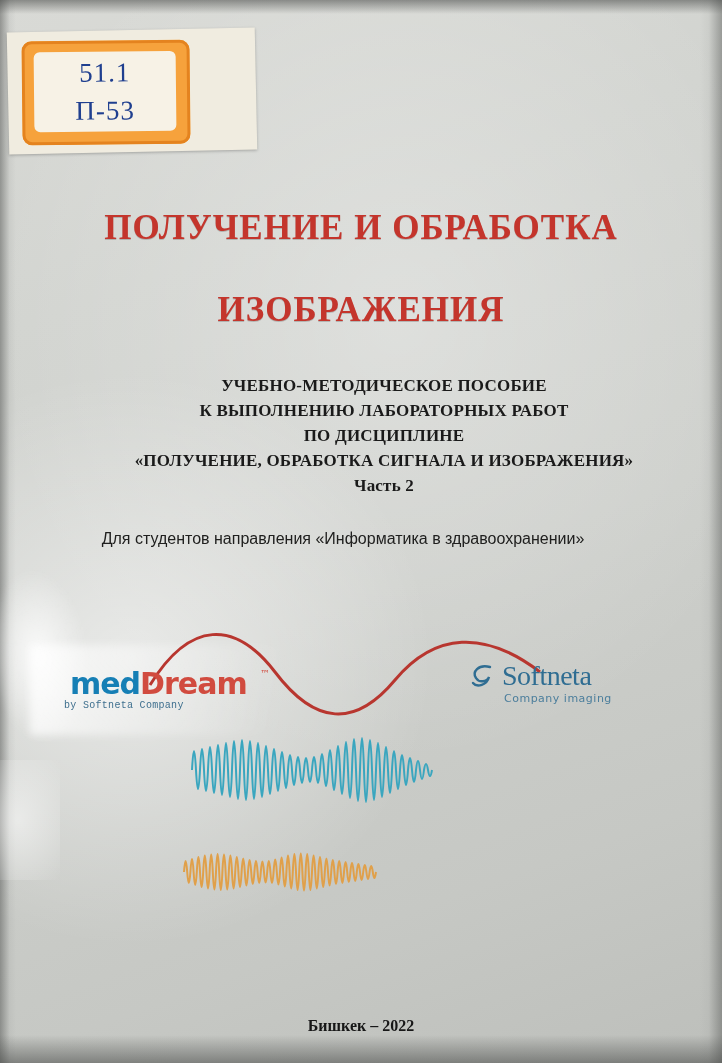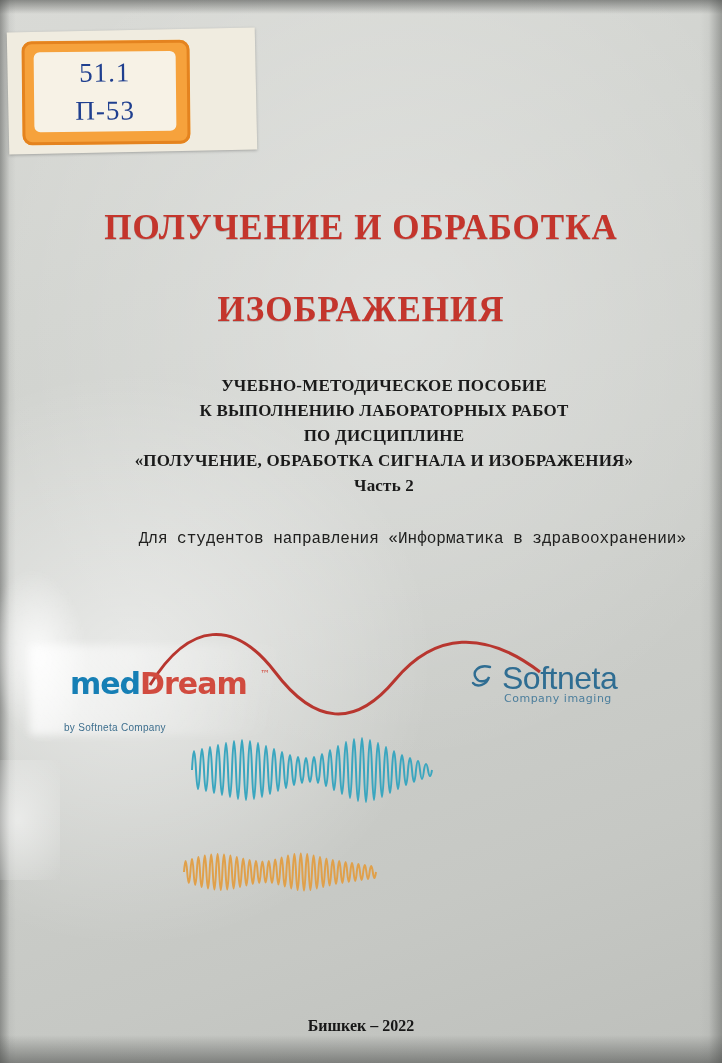--- a/index.html
+++ b/index.html
@@ -134,23 +134,23 @@
     padding-left: 23px;
   }
   .subtitle-block .part {
     display: block;
     margin-top: 3px;
   }
   .audience {
     position: absolute;
     left: 0; top: 530px;
     width: 686px;
-    text-align: right;
+    text-align: center;
     color: #20201f;
-    font-family: Liberation Mono, monospace;
+    font-family: Liberation Sans, sans-serif;
     font-size: 16px;
   }
 
   
   .logo-meddream {
     position: absolute;
     left: 62px; top: 666px;
     width: 230px; height: 52px;
   }
   .md-text {
@@ -168,36 +168,35 @@
   .md-tm {
     position: absolute;
     left: 198px; top: 2px;
     font-family: "DejaVu Sans", sans-serif;
     font-size: 10px;
     color: #d14b3f;
   }
   .md-sub {
     position: absolute;
     left: 2px; top: 34px;
-    font-family: Liberation Sans, sans-serif;
+    font-family: Liberation Mono, monospace;
     font-size: 10px;
     color: #3e6f8e;
     letter-spacing: 0.3px;
-    margin-top: 22px;
   }
   .logo-softneta {
     position: absolute;
     left: 468px; top: 660px;
     width: 180px; height: 52px;
   }
   .sn-text {
     position: absolute;
     left: 34px; top: 0;
-    font-family: Liberation Sans, sans-serif;
-    font-size: 32px;
+    font-family: Liberation Serif, serif;
+    font-size: 28px;
     color: #2f6d92;
     letter-spacing: -0.5px;
   }
   .sn-sub {
     position: absolute;
     left: 36px; top: 32px;
     font-family: "DejaVu Sans", sans-serif;
     font-size: 11px;
     color: #4b7e9c;
     letter-spacing: 0.5px;

